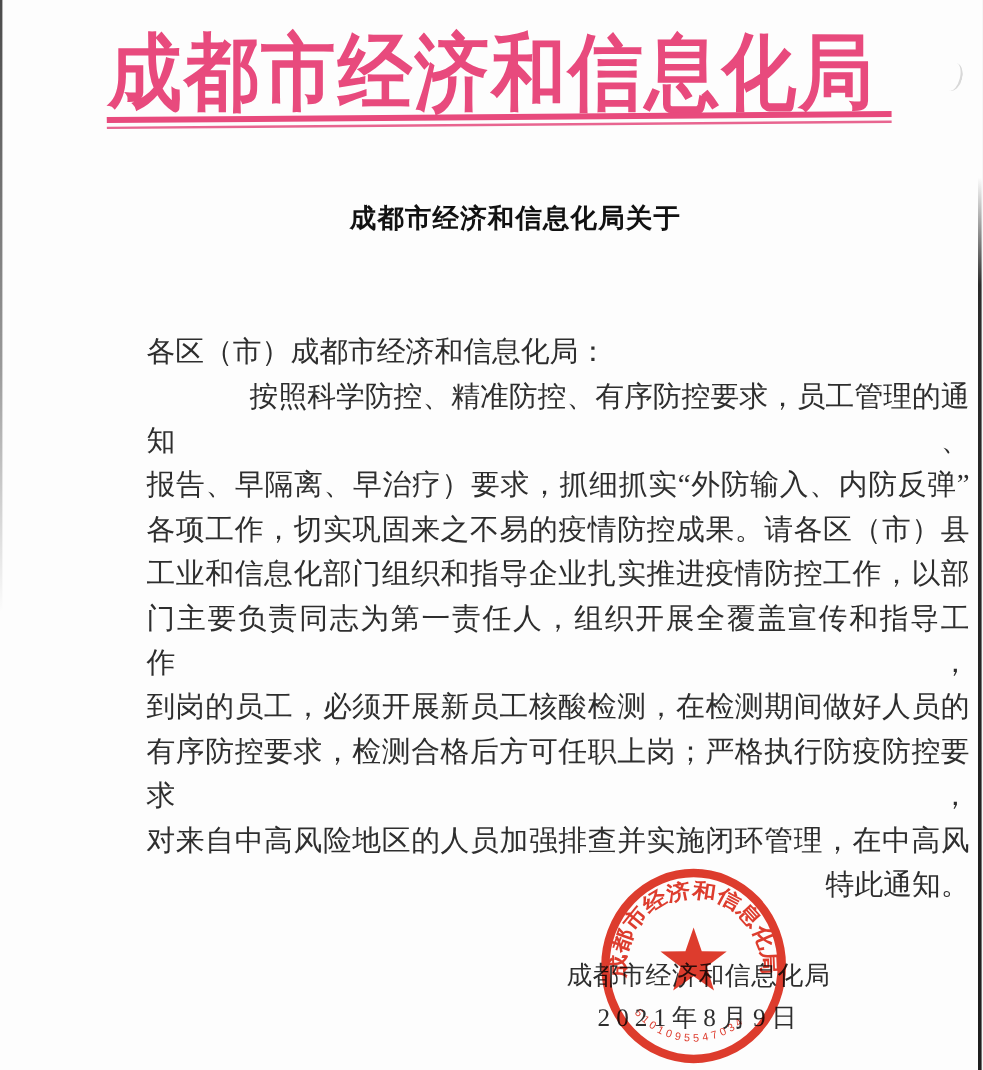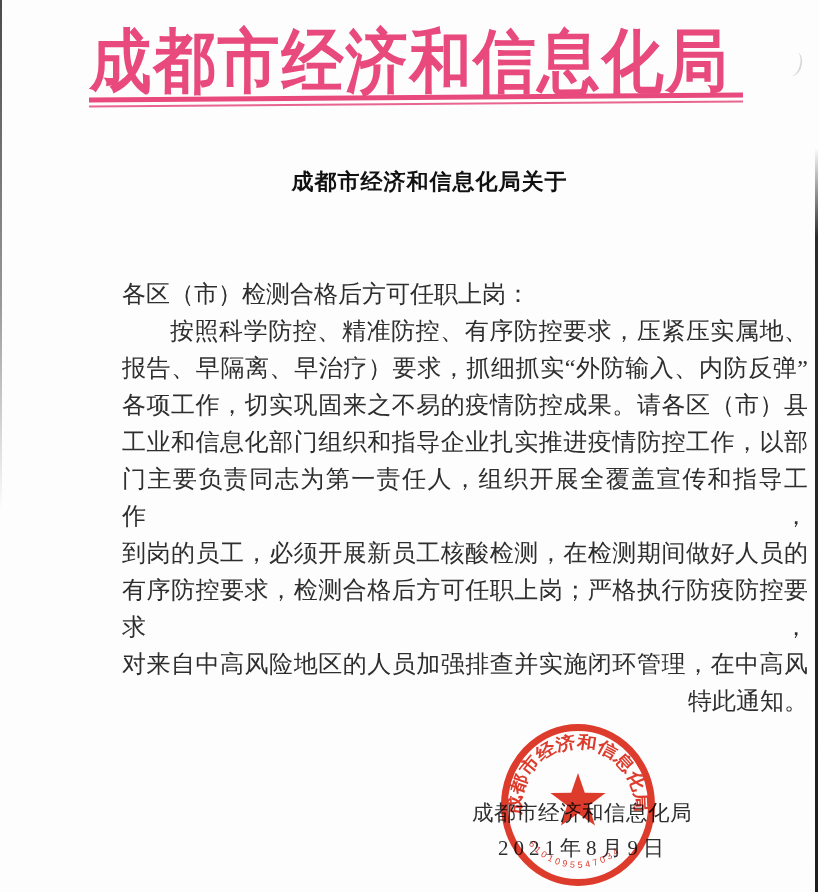--- a/index.html
+++ b/index.html
@@ -90,22 +90,22 @@
 <div class="page">
 
   <div class="header-agency">成都市经济和信息化局</div>
   <div class="header-rule"></div>
 
   <div class="doc-title">
     <div>成都市经济和信息化局关于</div>
   </div>
 
   <div class="body-block">
-    <div class="body-line">各区（市）检测合格后方可任职上岗：</div>
-    <div class="body-line indent justify">按照科学防控、精准防控、有序防控要求，压紧压实属地、</div>
+    <div class="body-line">各区（市）成都市经济和信息化局：</div>
+    <div class="body-line indent justify">按照科学防控、精准防控、有序防控要求，员工管理的通知、</div>
     <div class="body-line justify">报告、早隔离、早治疗）要求，抓细抓实“外防输入、内防反弹”</div>
     <div class="body-line justify">各项工作，切实巩固来之不易的疫情防控成果。请各区（市）县</div>
     <div class="body-line justify">工业和信息化部门组织和指导企业扎实推进疫情防控工作，以部</div>
     <div class="body-line justify">门主要负责同志为第一责任人，组织开展全覆盖宣传和指导工作，</div>
     <div class="body-line justify">到岗的员工，必须开展新员工核酸检测，在检测期间做好人员的</div>
     <div class="body-line justify">有序防控要求，检测合格后方可任职上岗；严格执行防疫防控要求，</div>
     <div class="body-line justify">对来自中高风险地区的人员加强排查并实施闭环管理，在中高风</div>
     <div class="body-line indent">特此通知。</div>
   </div>
 

